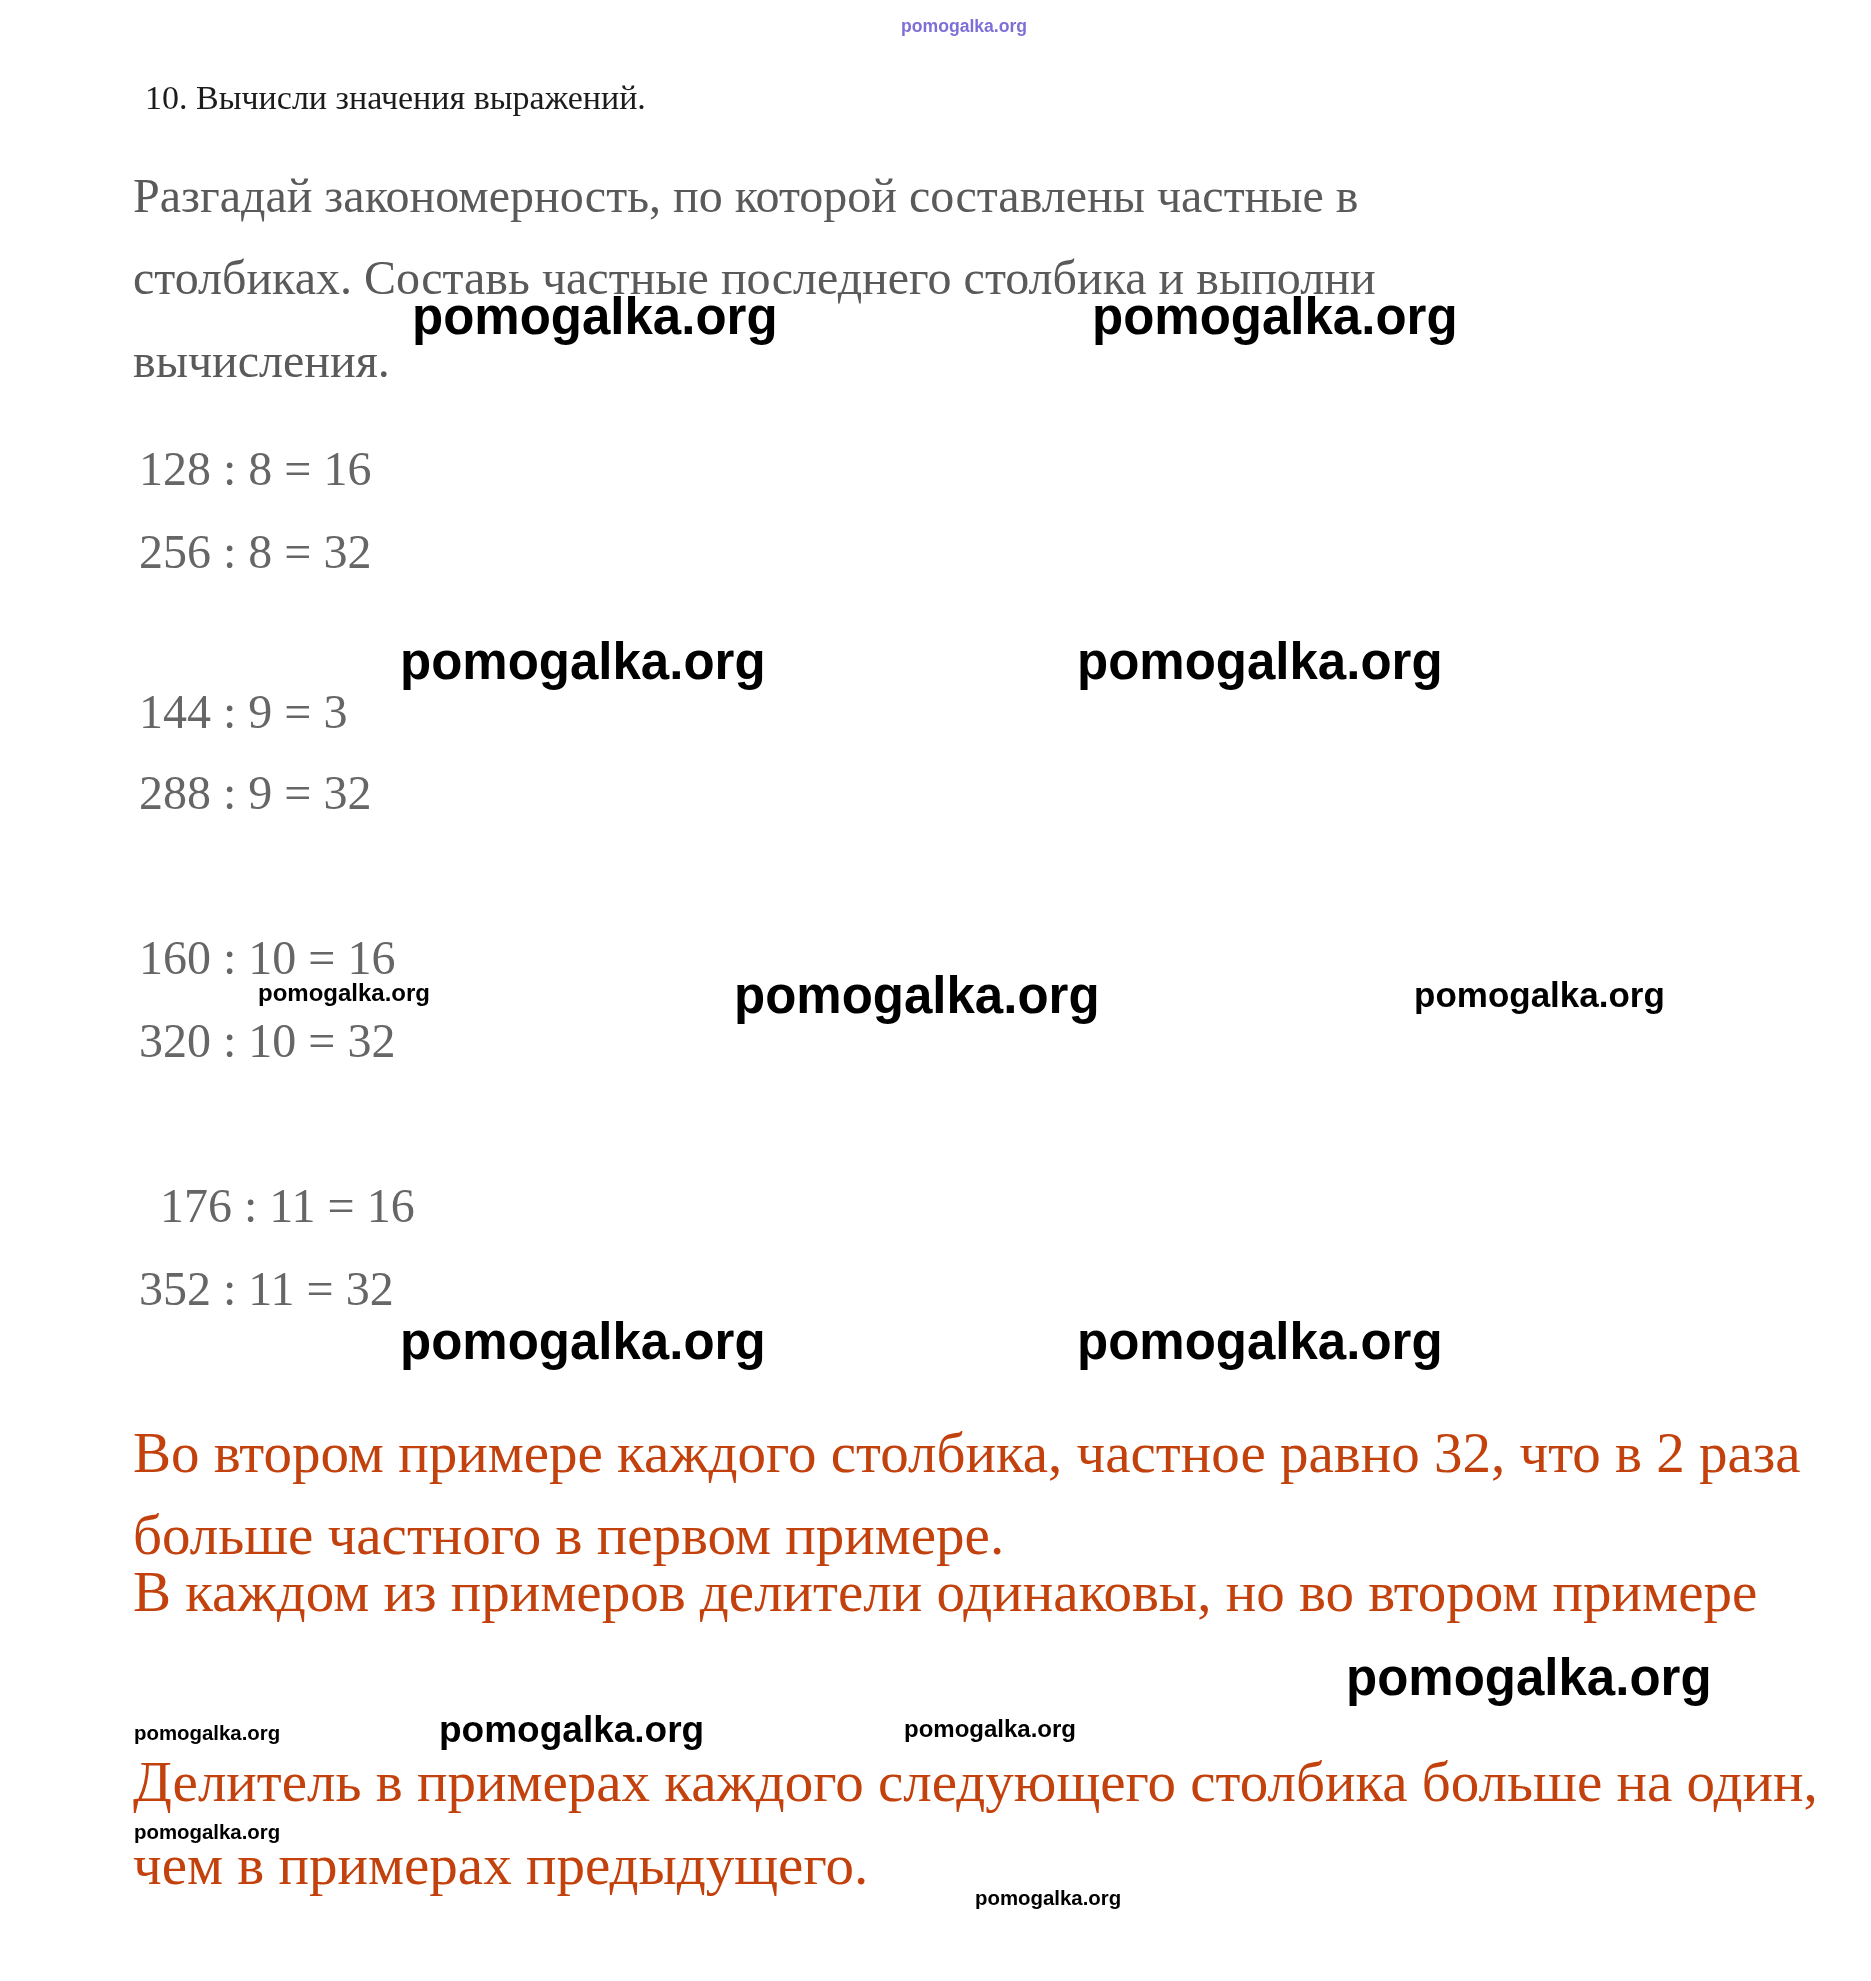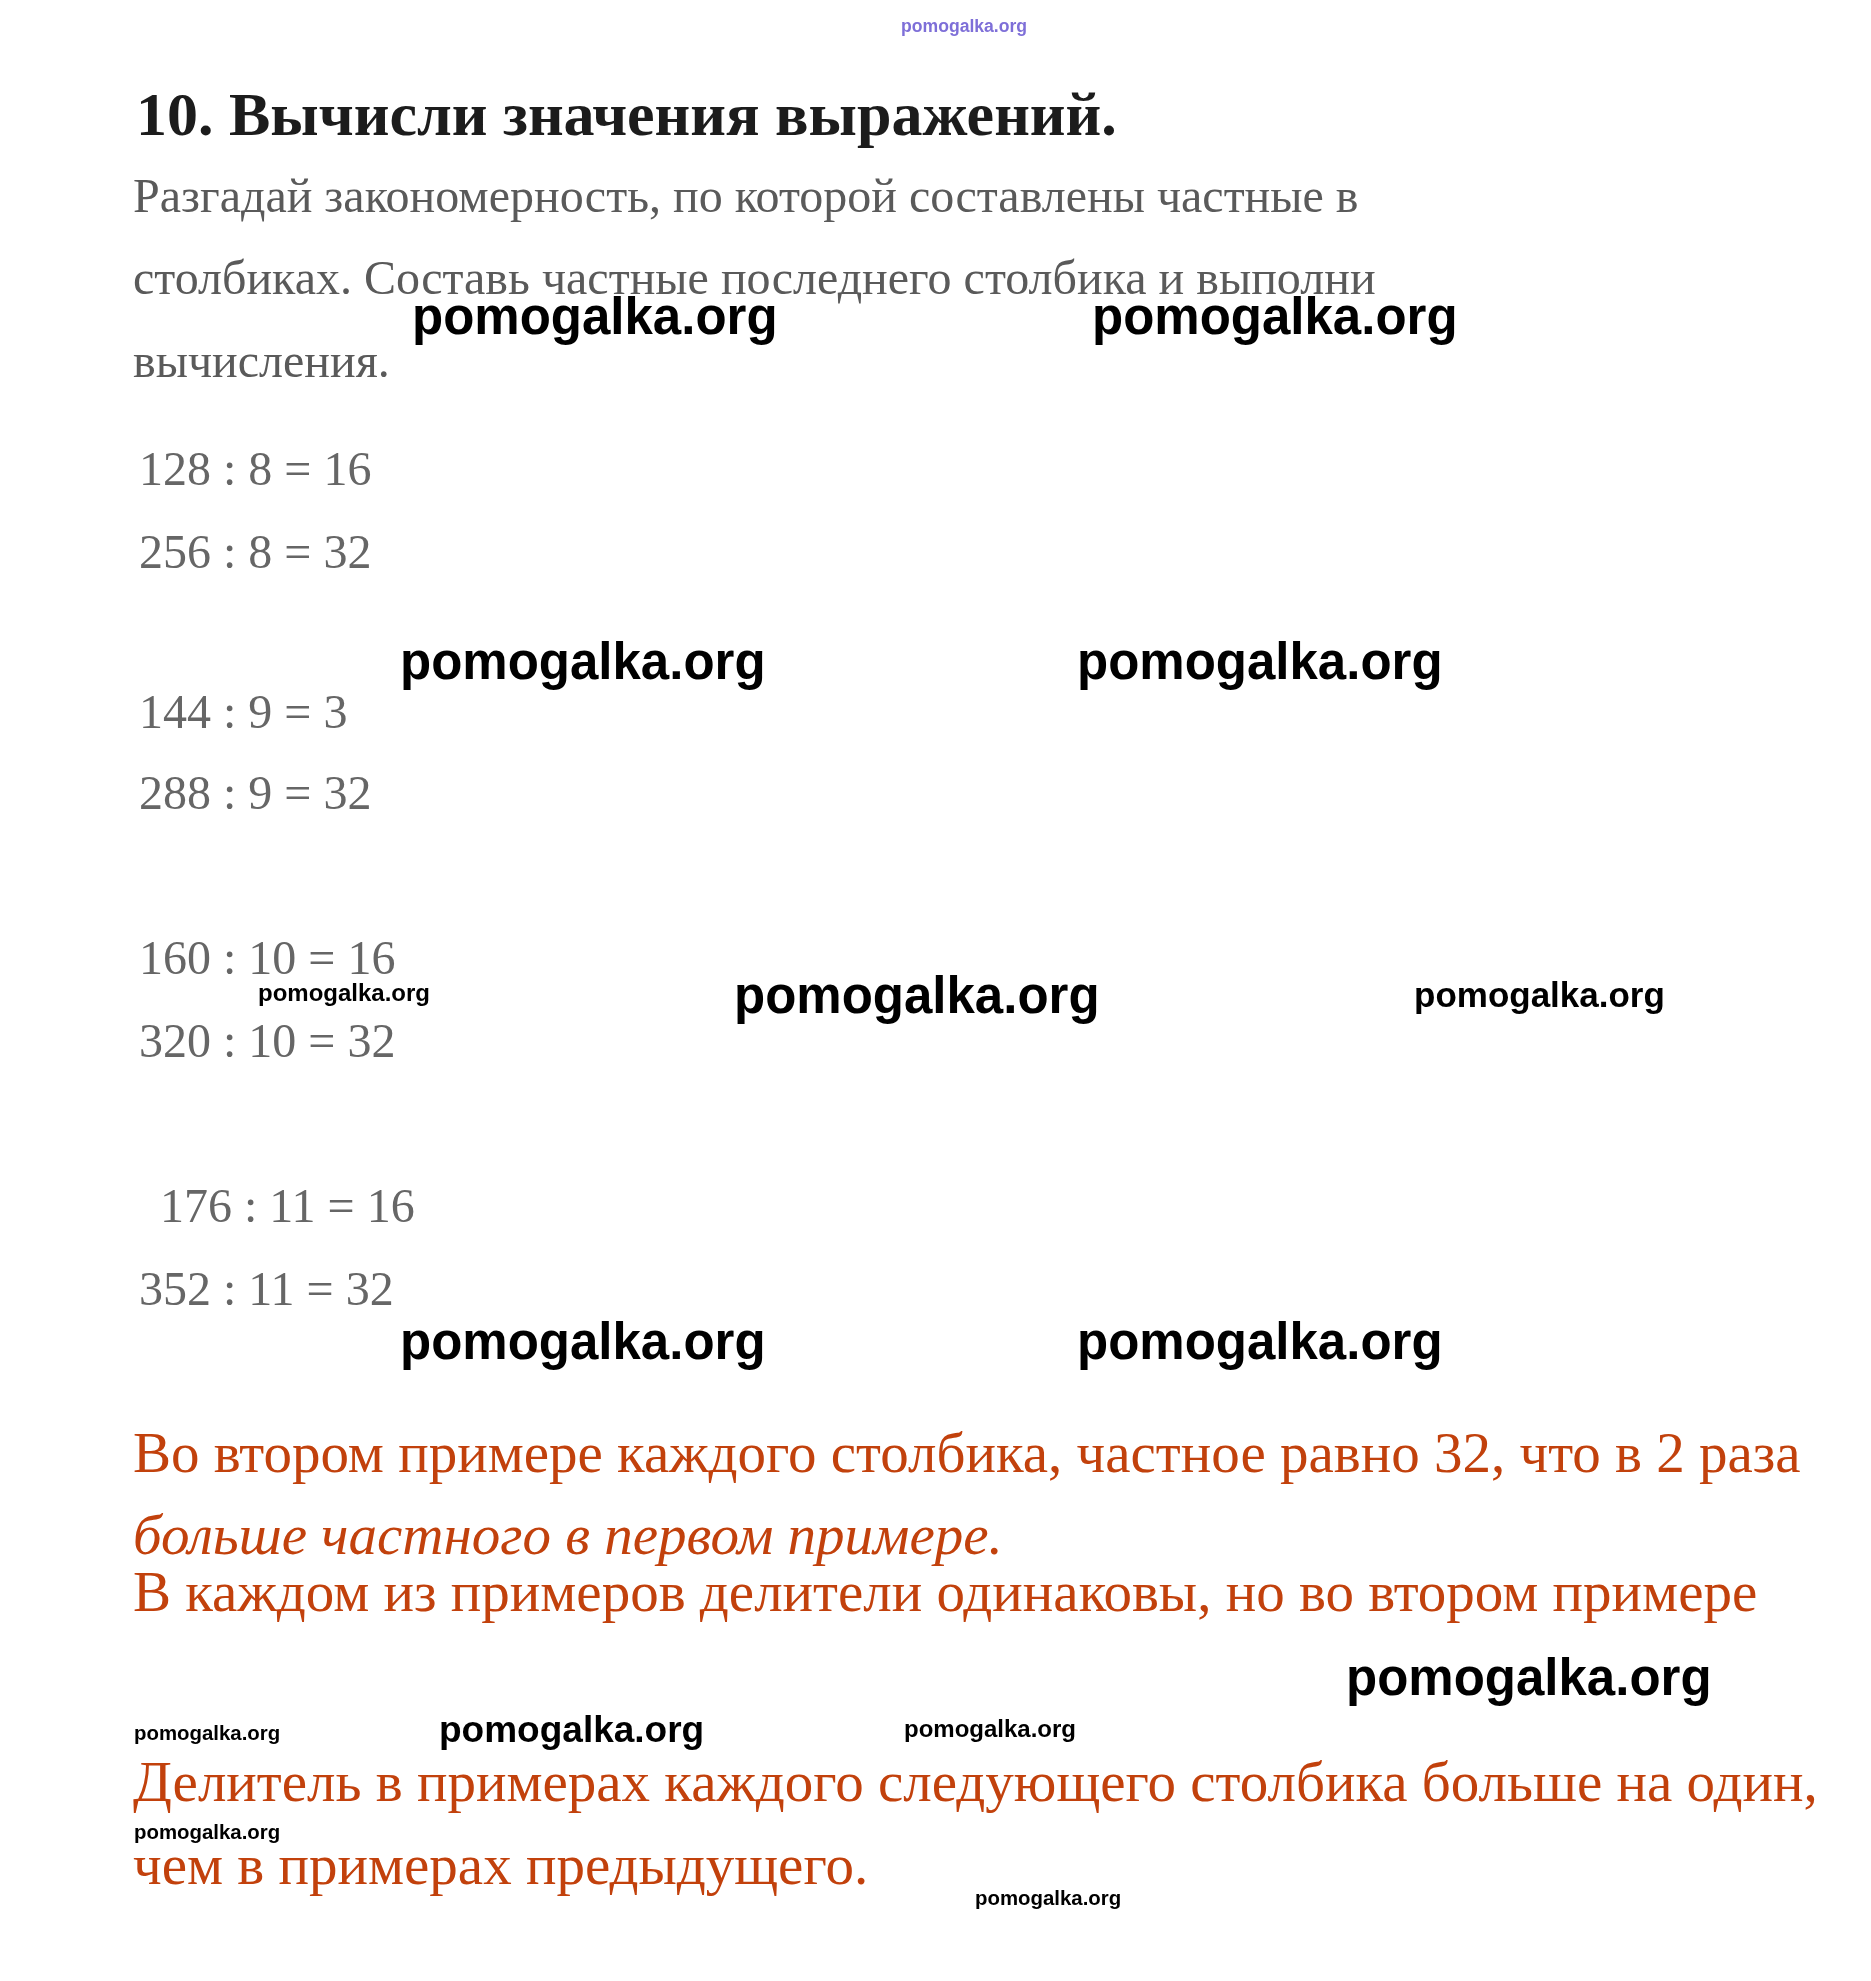--- a/index.html
+++ b/index.html
@@ -7,24 +7,24 @@
   .page {
     position: relative;
     width: 1872px;
     height: 1981px;
     background: #ffffff;
     font-family: "Liberation Serif", serif;
     overflow: hidden;
   }
   .title {
     position: absolute;
-    left: 124px;
+    left: 133px;
     top: 67px;
-    font-size: 62px;
-    font-weight: 700;
+    font-size: 34px;
+    font-weight: 400;
     color: #1c1c1c;
     white-space: nowrap;
   }
   .body-line {
     position: absolute;
     left: 121px;
     font-size: 48px;
     color: #5a5a5a;
     white-space: nowrap;
   }
@@ -66,21 +66,21 @@
   .e12 { top: 512px; }
   .e21 { top: 672px; }
   .e22 { top: 753px; }
   .e31 { top: 918px; }
   .e32 { top: 1001px; }
   .e41 { top: 1166px; margin-left: 21px; }
   .e42 { top: 1249px; }
 
   
   .c1 { top: 1408px; }
-  .c2 { top: 1490px; font-style: italic; }
+  .c2 { top: 1490px; }
   .c3 { top: 1547px; }
   .c4 { top: 1655px; }
   .c5 { top: 1737px; }
   .c6 { top: 1820px; }
 
   
   .wp-top { left: 889px;  top: 3.7px; }
   .wp1  { left: 400px;  top: 275px; }
   .wp2  { left: 1080px; top: 275px; }
   .wp3  { left: 388px;  top: 620px; }

